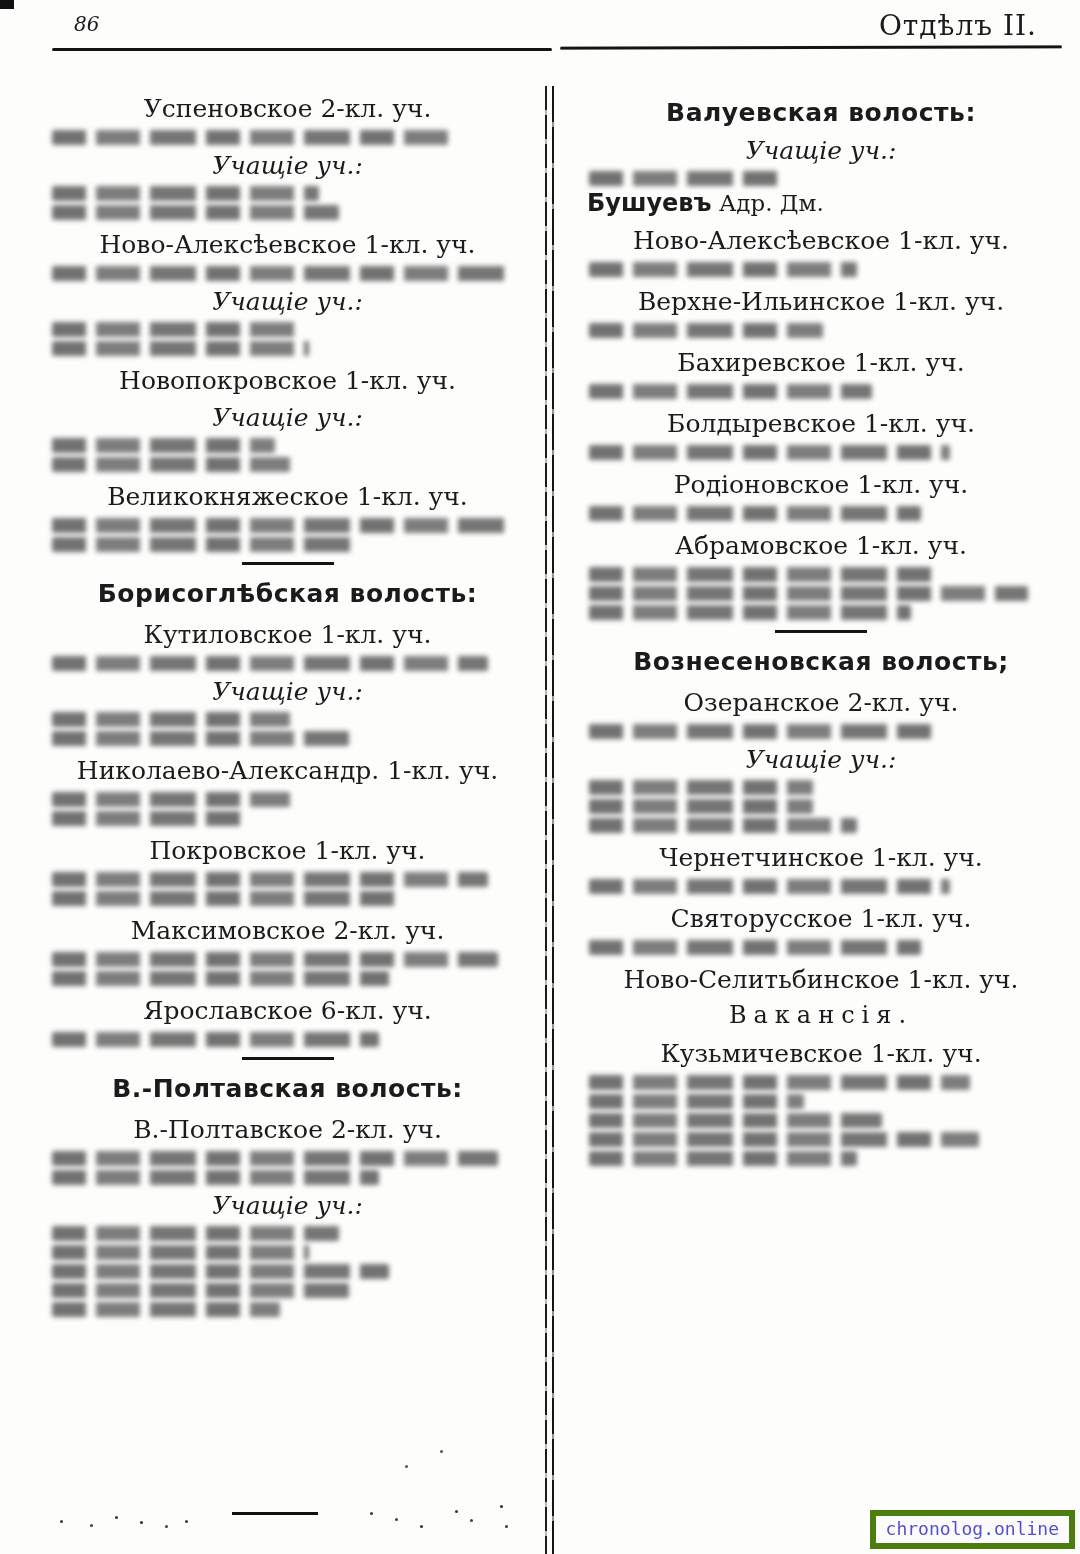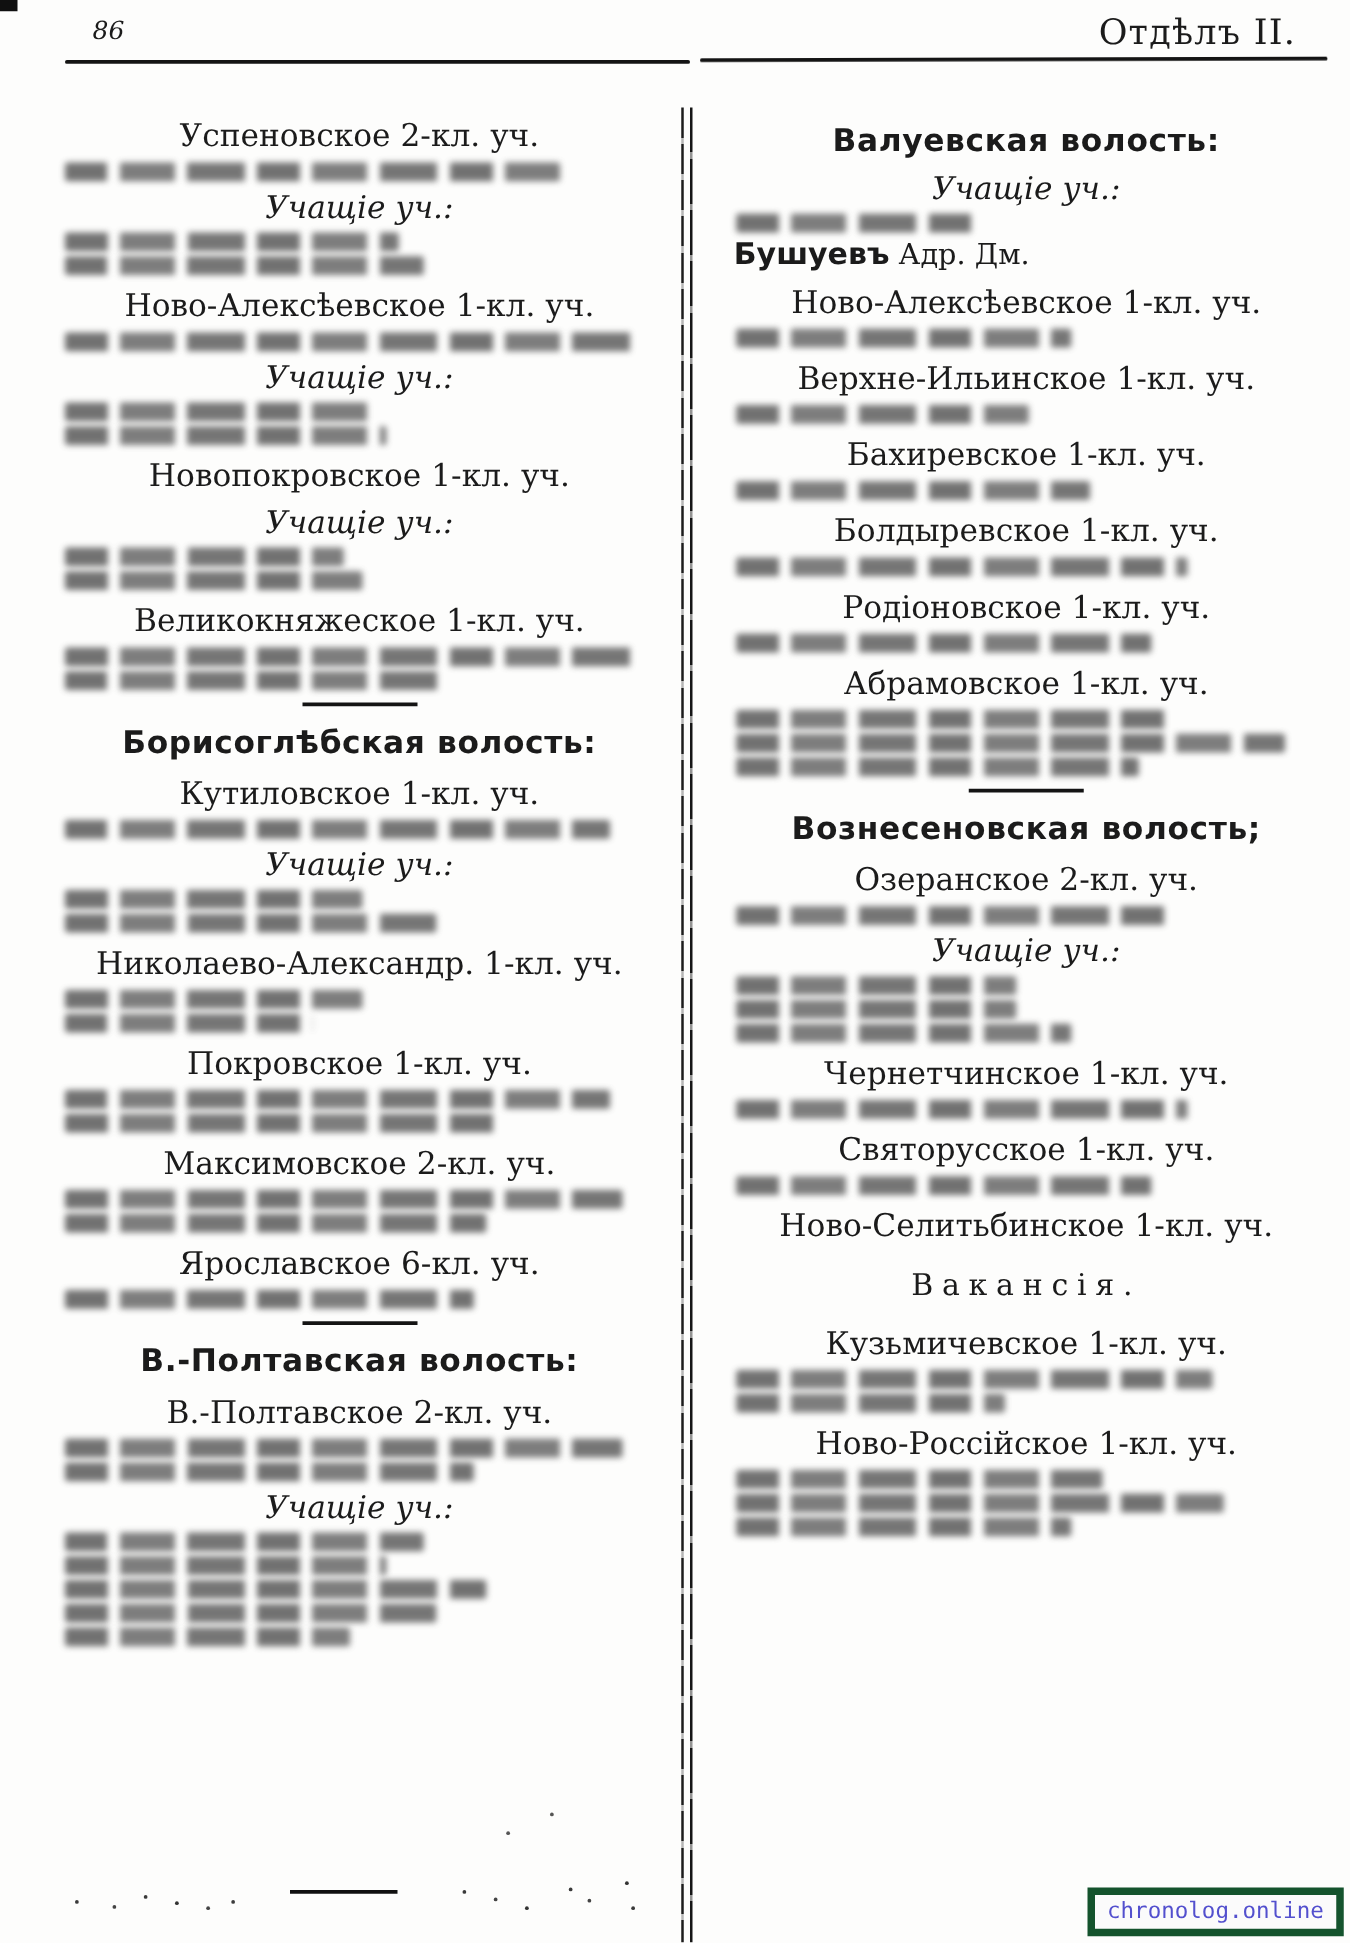--- a/index.html
+++ b/index.html
@@ -17,21 +17,21 @@
   .vline.v1{left:545px;background:repeating-linear-gradient(180deg,#1c1c1c 0 24px, rgba(20,20,20,.3) 24px 29px);}
   .vline.v2{left:552px;background:repeating-linear-gradient(180deg,#161616 0 36px, rgba(20,20,20,.45) 36px 41px);}
 
   .col{position:absolute;top:84px;}
   .col-left{left:40px;width:495px;}
   .col-right{left:577px;width:488px;}
 
   .item-school{font-size:25px;line-height:30px;text-align:center;margin:10px 0 6px;}
   .item-volost{font-family:"DejaVu Sans", sans-serif;font-weight:bold;font-size:25px;line-height:32px;text-align:center;margin:13px 0 6px;letter-spacing:.5px;}
   .item-pupils{font-style:italic;font-size:25px;line-height:31px;text-align:center;margin:5px 0;}
-  .item-spaced{font-size:24px;line-height:28px;text-align:center;letter-spacing:7px;margin:18px 0;}
+  .item-spaced{font-size:24px;line-height:28px;text-align:center;letter-spacing:7px;margin:6px 0;}
   .item-name{font-size:23px;line-height:26px;margin:3px 0 3px 10px;}
   .item-name .surname{font-family:"DejaVu Sans", sans-serif;font-weight:bold;font-size:24px;}
   .item-divider{width:92px;height:3px;background:#141414;margin:10px auto;filter:blur(.4px);}
   .item-blur{
     height:15px;margin:4px 0 4px 12px;border-radius:2px;opacity:.78;
     background-image:repeating-linear-gradient(90deg,
       #4b4b4b 0 34px, rgba(0,0,0,0) 34px 44px,
       #5a5a5a 44px 88px, rgba(0,0,0,0) 88px 98px,
       #505050 98px 144px, rgba(0,0,0,0) 144px 154px);
     filter:blur(2.5px);
@@ -134,24 +134,23 @@
     <div class="item-blur" style="width: 55%;"></div>
     <div class="item-school">Чернетчинское 1-кл. уч.</div>
     <div class="item-blur" style="width: 74%;"></div>
     <div class="item-school">Святорусское 1-кл. уч.</div>
     <div class="item-blur" style="width: 68%;"></div>
     <div class="item-school">Ново-Селитьбинское 1-кл. уч.</div>
     <div class="item-spaced">Вакансія.</div>
     <div class="item-school">Кузьмичевское 1-кл. уч.</div>
     <div class="item-blur" style="width: 78%;"></div>
     <div class="item-blur" style="width: 44%;"></div>
-    <div class="item-school">Ново-Россійское 1-кл. уч.</div>
     <div class="item-blur" style="width: 60%;"></div>
     <div class="item-blur" style="width: 80%;"></div>
     <div class="item-blur" style="width: 55%;"></div>
   </div>
 
 <div class="bottom-dash"></div>
 <div class="noise"></div>
 
-<div class="watermark" style="background: #14532d;">
+<div class="watermark" style="background: #4d7c0f;">
   <div class="watermark-inner" style="color: rgb(83, 80, 206);">chronolog.online</div>
 </div>
 
 </body></html>

